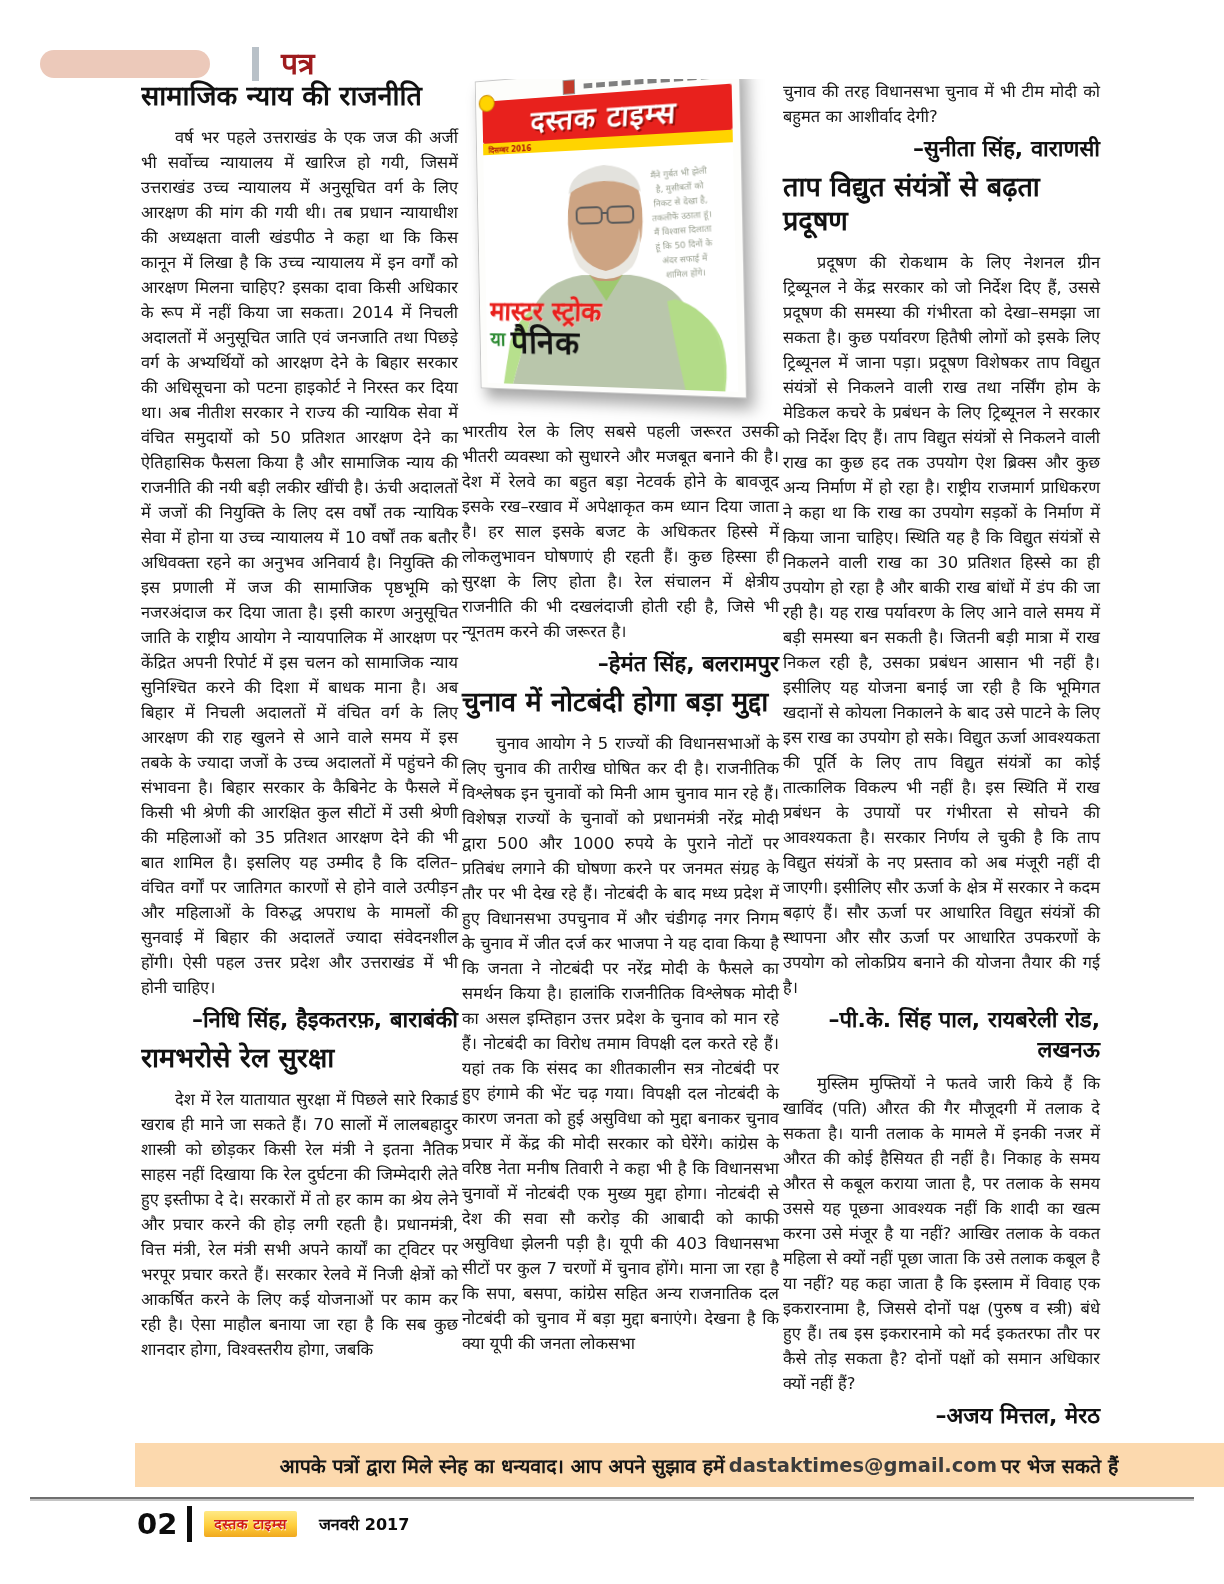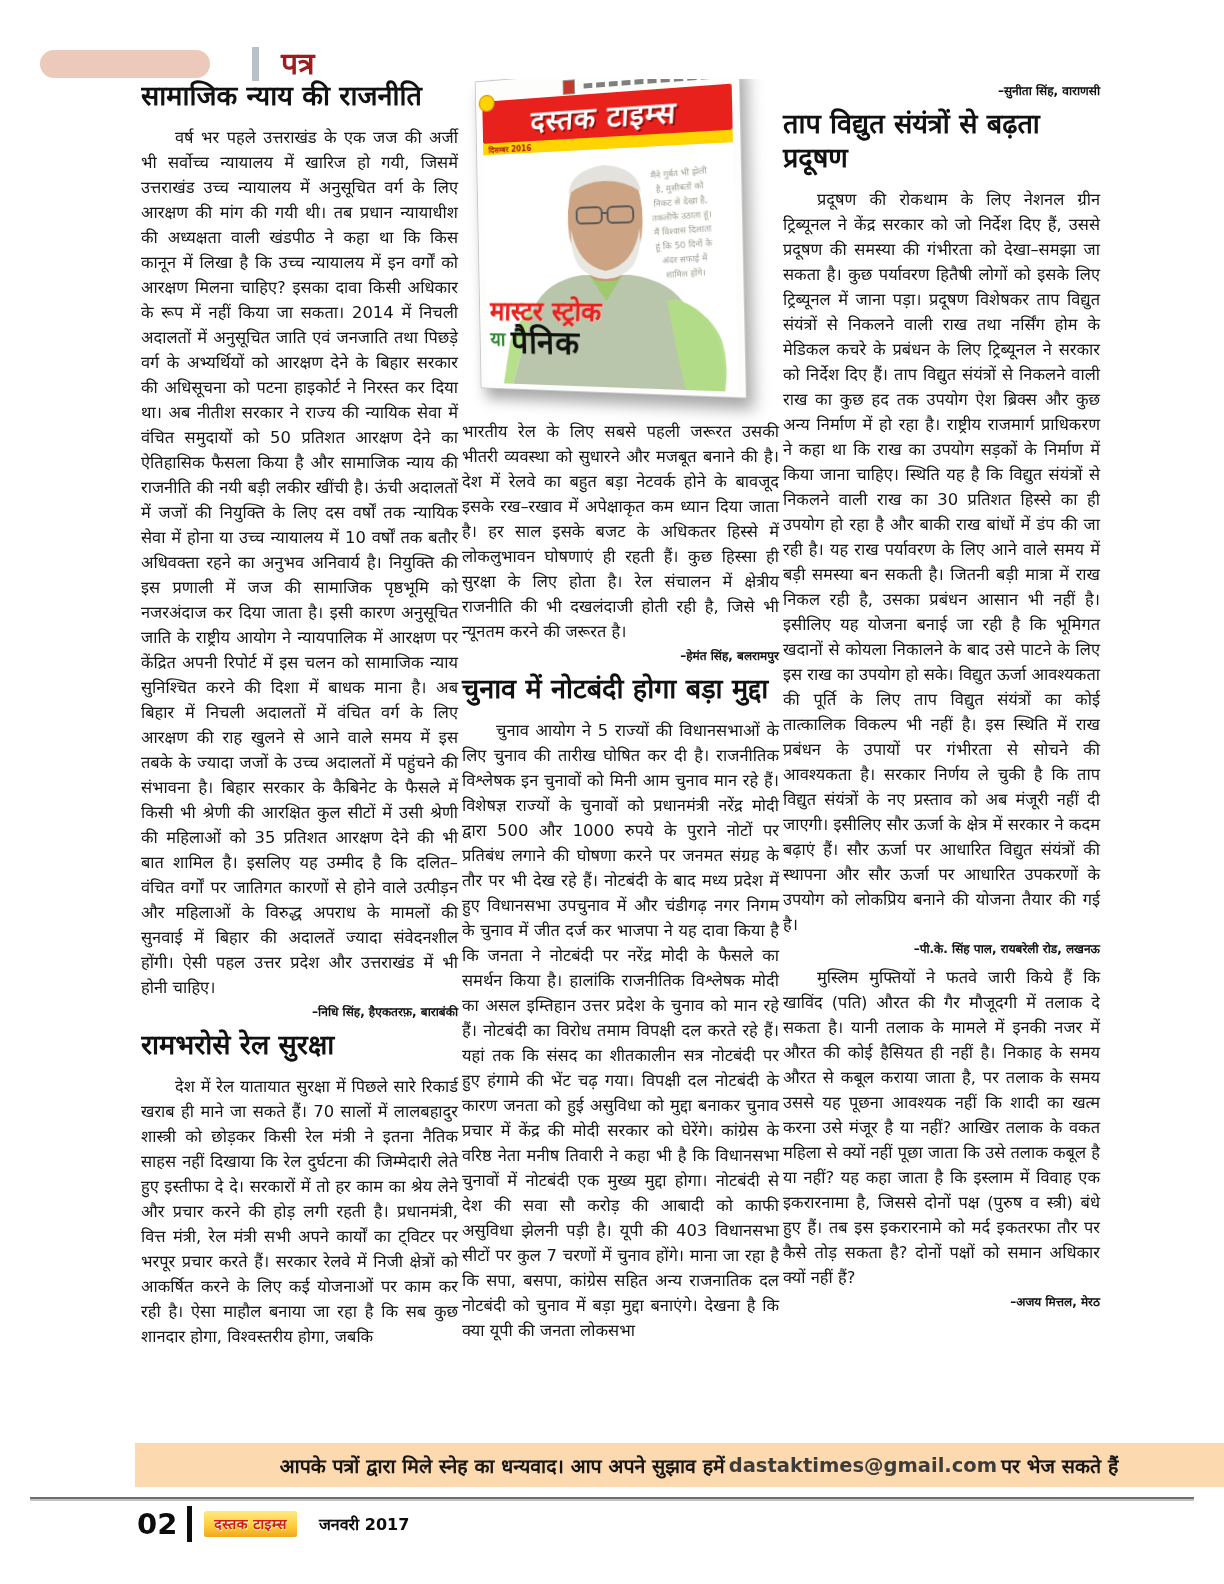--- a/index.html
+++ b/index.html
@@ -15,21 +15,21 @@
   .header-vbar { width:7px; height:34px; background:#b9c1c8; margin-left:42px; }
   .header-label { color:#9e1b1e; font-size:30px; font-weight:bold; margin-left:22px; line-height:1; }
 
   
   .content { position:absolute; left:135px; top:79px; width:982px; height:1350px; display:flex; gap:4px; overflow:hidden;margin-left:6px; }
   .col { width:317px; flex:0 0 317px; }
   .letter-heading { font-size:27px; font-weight:bold; color:#111; line-height:1.25; margin:6px 0 12px; }
   .letter-heading.first { margin-top:0; }
   .para { font-size:16.4px; line-height:25px; text-align:justify; color:#161616; }
   .para.indent { text-indent:34px; }
-  .signature { text-align:right; font-weight:bold; font-size:12px; margin:3px 0 8px; color:#111; }
+  .signature { text-align:right; font-weight:bold; font-size:22px; margin:3px 0 8px; color:#111; }
 
   
   .cover-slot { position:relative; height:330px; margin-bottom:10px; }
   .cover {
     position:absolute; left:6px; top:-8px; width:272px; height:322px;
     background:#fdfdfb; border:1px solid #c9c9c9; padding:5px 7px;
     transform:perspective(620px) rotateY(-13deg) rotate(-1.2deg);
     transform-origin:50% 50%;
     box-shadow:6px 10px 14px rgba(0,0,0,0.35);
   }
@@ -74,21 +74,21 @@
   <div class="header-pill"></div>
   <div class="header-vbar"></div>
   <div class="header-label">पत्र</div>
 </div>
 
 <div class="content">
 
   <div class="col">
     <div class="letter-heading first">सामाजिक न्याय की राजनीति</div>
     <div class="para indent">वर्ष भर पहले उत्तराखंड के एक जज की अर्जी भी सर्वोच्च न्यायालय में खारिज हो गयी, जिसमें उत्तराखंड उच्च न्यायालय में अनुसूचित वर्ग के लिए आरक्षण की मांग की गयी थी। तब प्रधान न्यायाधीश की अध्यक्षता वाली खंडपीठ ने कहा था कि किस कानून में लिखा है कि उच्च न्यायालय में इन वर्गों को आरक्षण मिलना चाहिए? इसका दावा किसी अधिकार के रूप में नहीं किया जा सकता। 2014 में निचली अदालतों में अनुसूचित जाति एवं जनजाति तथा पिछड़े वर्ग के अभ्यर्थियों को आरक्षण देने के बिहार सरकार की अधिसूचना को पटना हाइकोर्ट ने निरस्त कर दिया था। अब नीतीश सरकार ने राज्य की न्यायिक सेवा में वंचित समुदायों को 50 प्रतिशत आरक्षण देने का ऐतिहासिक फैसला किया है और सामाजिक न्याय की राजनीति की नयी बड़ी लकीर खींची है। ऊंची अदालतों में जजों की नियुक्ति के लिए दस वर्षों तक न्यायिक सेवा में होना या उच्च न्यायालय में 10 वर्षों तक बतौर अधिवक्ता रहने का अनुभव अनिवार्य है। नियुक्ति की इस प्रणाली में जज की सामाजिक पृष्ठभूमि को नजरअंदाज कर दिया जाता है। इसी कारण अनुसूचित जाति के राष्ट्रीय आयोग ने न्यायपालिक में आरक्षण पर केंद्रित अपनी रिपोर्ट में इस चलन को सामाजिक न्याय सुनिश्चित करने की दिशा में बाधक माना है। अब बिहार में निचली अदालतों में वंचित वर्ग के लिए आरक्षण की राह खुलने से आने वाले समय में इस तबके के ज्यादा जजों के उच्च अदालतों में पहुंचने की संभावना है। बिहार सरकार के कैबिनेट के फैसले में किसी भी श्रेणी की आरक्षित कुल सीटों में उसी श्रेणी की महिलाओं को 35 प्रतिशत आरक्षण देने की भी बात शामिल है। इसलिए यह उम्मीद है कि दलित–वंचित वर्गों पर जातिगत कारणों से होने वाले उत्पीड़न और महिलाओं के विरुद्ध अपराध के मामलों की सुनवाई में बिहार की अदालतें ज्यादा संवेदनशील होंगी। ऐसी पहल उत्तर प्रदेश और उत्तराखंड में भी होनी चाहिए।</div>
-    <div class="signature">–निधि सिंह, हैएकतरफ़, बाराबंकी</div>
+    <div class="signature">–निधि सिंह, हैइकतरफ़, बाराबंकी</div>
     <div class="letter-heading">रामभरोसे रेल सुरक्षा</div>
     <div class="para indent">देश में रेल यातायात सुरक्षा में पिछले सारे रिकार्ड खराब ही माने जा सकते हैं। 70 सालों में लालबहादुर शास्त्री को छोड़कर किसी रेल मंत्री ने इतना नैतिक साहस नहीं दिखाया कि रेल दुर्घटना की जिम्मेदारी लेते हुए इस्तीफा दे दे। सरकारों में तो हर काम का श्रेय लेने और प्रचार करने की होड़ लगी रहती है। प्रधानमंत्री, वित्त मंत्री, रेल मंत्री सभी अपने कार्यों का ट्विटर पर भरपूर प्रचार करते हैं। सरकार रेलवे में निजी क्षेत्रों को आकर्षित करने के लिए कई योजनाओं पर काम कर रही है। ऐसा माहौल बनाया जा रहा है कि सब कुछ शानदार होगा, विश्वस्तरीय होगा, जबकि</div>
   </div>
 
   <div class="col">
     <div class="cover-slot">
       <div class="cover">
         <div class="cover-topstrip">
           <div class="mini-photo"></div>
           <div class="mini-textline"></div>
@@ -144,20 +144,21 @@
         </div>
       </div>
     </div>
     <div class="para">भारतीय रेल के लिए सबसे पहली जरूरत उसकी भीतरी व्यवस्था को सुधारने और मजबूत बनाने की है। देश में रेलवे का बहुत बड़ा नेटवर्क होने के बावजूद इसके रख–रखाव में अपेक्षाकृत कम ध्यान दिया जाता है। हर साल इसके बजट के अधिकतर हिस्से में लोकलुभावन घोषणाएं ही रहती हैं। कुछ हिस्सा ही सुरक्षा के लिए होता है। रेल संचालन में क्षेत्रीय राजनीति की भी दखलंदाजी होती रही है, जिसे भी न्यूनतम करने की जरूरत है।</div>
     <div class="signature">–हेमंत सिंह, बलरामपुर</div>
     <div class="letter-heading">चुनाव में नोटबंदी होगा बड़ा मुद्दा</div>
     <div class="para indent">चुनाव आयोग ने 5 राज्यों की विधानसभाओं के लिए चुनाव की तारीख घोषित कर दी है। राजनीतिक विश्लेषक इन चुनावों को मिनी आम चुनाव मान रहे हैं। विशेषज्ञ राज्यों के चुनावों को प्रधानमंत्री नरेंद्र मोदी द्वारा 500 और 1000 रुपये के पुराने नोटों पर प्रतिबंध लगाने की घोषणा करने पर जनमत संग्रह के तौर पर भी देख रहे हैं। नोटबंदी के बाद मध्य प्रदेश में हुए विधानसभा उपचुनाव में और चंडीगढ़ नगर निगम के चुनाव में जीत दर्ज कर भाजपा ने यह दावा किया है कि जनता ने नोटबंदी पर नरेंद्र मोदी के फैसले का समर्थन किया है। हालांकि राजनीतिक विश्लेषक मोदी का असल इम्तिहान उत्तर प्रदेश के चुनाव को मान रहे हैं। नोटबंदी का विरोध तमाम विपक्षी दल करते रहे हैं। यहां तक कि संसद का शीतकालीन सत्र नोटबंदी पर हुए हंगामे की भेंट चढ़ गया। विपक्षी दल नोटबंदी के कारण जनता को हुई असुविधा को मुद्दा बनाकर चुनाव प्रचार में केंद्र की मोदी सरकार को घेरेंगे। कांग्रेस के वरिष्ठ नेता मनीष तिवारी ने कहा भी है कि विधानसभा चुनावों में नोटबंदी एक मुख्य मुद्दा होगा। नोटबंदी से देश की सवा सौ करोड़ की आबादी को काफी असुविधा झेलनी पड़ी है। यूपी की 403 विधानसभा सीटों पर कुल 7 चरणों में चुनाव होंगे। माना जा रहा है कि सपा, बसपा, कांग्रेस सहित अन्य राजनातिक दल नोटबंदी को चुनाव में बड़ा मुद्दा बनाएंगे। देखना है कि क्या यूपी की जनता लोकसभा</div>
   </div>
 
   <div class="col">
+    <div class="para">चुनाव की तरह विधानसभा चुनाव में भी टीम मोदी को बहुमत का आशीर्वाद देगी?</div>
     <div class="signature">–सुनीता सिंह, वाराणसी</div>
     <div class="letter-heading">ताप विद्युत संयंत्रों से बढ़ता प्रदूषण</div>
     <div class="para indent">प्रदूषण की रोकथाम के लिए नेशनल ग्रीन ट्रिब्यूनल ने केंद्र सरकार को जो निर्देश दिए हैं, उससे प्रदूषण की समस्या की गंभीरता को देखा–समझा जा सकता है। कुछ पर्यावरण हितैषी लोगों को इसके लिए ट्रिब्यूनल में जाना पड़ा। प्रदूषण विशेषकर ताप विद्युत संयंत्रों से निकलने वाली राख तथा नर्सिंग होम के मेडिकल कचरे के प्रबंधन के लिए ट्रिब्यूनल ने सरकार को निर्देश दिए हैं। ताप विद्युत संयंत्रों से निकलने वाली राख का कुछ हद तक उपयोग ऐश ब्रिक्स और कुछ अन्य निर्माण में हो रहा है। राष्ट्रीय राजमार्ग प्राधिकरण ने कहा था कि राख का उपयोग सड़कों के निर्माण में किया जाना चाहिए। स्थिति यह है कि विद्युत संयंत्रों से निकलने वाली राख का 30 प्रतिशत हिस्से का ही उपयोग हो रहा है और बाकी राख बांधों में डंप की जा रही है। यह राख पर्यावरण के लिए आने वाले समय में बड़ी समस्या बन सकती है। जितनी बड़ी मात्रा में राख निकल रही है, उसका प्रबंधन आसान भी नहीं है। इसीलिए यह योजना बनाई जा रही है कि भूमिगत खदानों से कोयला निकालने के बाद उसे पाटने के लिए इस राख का उपयोग हो सके। विद्युत ऊर्जा आवश्यकता की पूर्ति के लिए ताप विद्युत संयंत्रों का कोई तात्कालिक विकल्प भी नहीं है। इस स्थिति में राख प्रबंधन के उपायों पर गंभीरता से सोचने की आवश्यकता है। सरकार निर्णय ले चुकी है कि ताप विद्युत संयंत्रों के नए प्रस्ताव को अब मंजूरी नहीं दी जाएगी। इसीलिए सौर ऊर्जा के क्षेत्र में सरकार ने कदम बढ़ाएं हैं। सौर ऊर्जा पर आधारित विद्युत संयंत्रों की स्थापना और सौर ऊर्जा पर आधारित उपकरणों के उपयोग को लोकप्रिय बनाने की योजना तैयार की गई है।</div>
     <div class="signature">–पी.के. सिंह पाल, रायबरेली रोड, लखनऊ</div>
     <div class="para indent">मुस्लिम मुफ्तियों ने फतवे जारी किये हैं कि खाविंद (पति) औरत की गैर मौजूदगी में तलाक दे सकता है। यानी तलाक के मामले में इनकी नजर में औरत की कोई हैसियत ही नहीं है। निकाह के समय औरत से कबूल कराया जाता है, पर तलाक के समय उससे यह पूछना आवश्यक नहीं कि शादी का खत्म करना उसे मंजूर है या नहीं? आखिर तलाक के वकत महिला से क्यों नहीं पूछा जाता कि उसे तलाक कबूल है या नहीं? यह कहा जाता है कि इस्लाम में विवाह एक इकरारनामा है, जिससे दोनों पक्ष (पुरुष व स्त्री) बंधे हुए हैं। तब इस इकरारनामे को मर्द इकतरफा तौर पर कैसे तोड़ सकता है? दोनों पक्षों को समान अधिकार क्यों नहीं हैं?</div>
     <div class="signature">–अजय मित्तल, मेरठ</div>
   </div>
 </div>
 
 <div class="banner">

